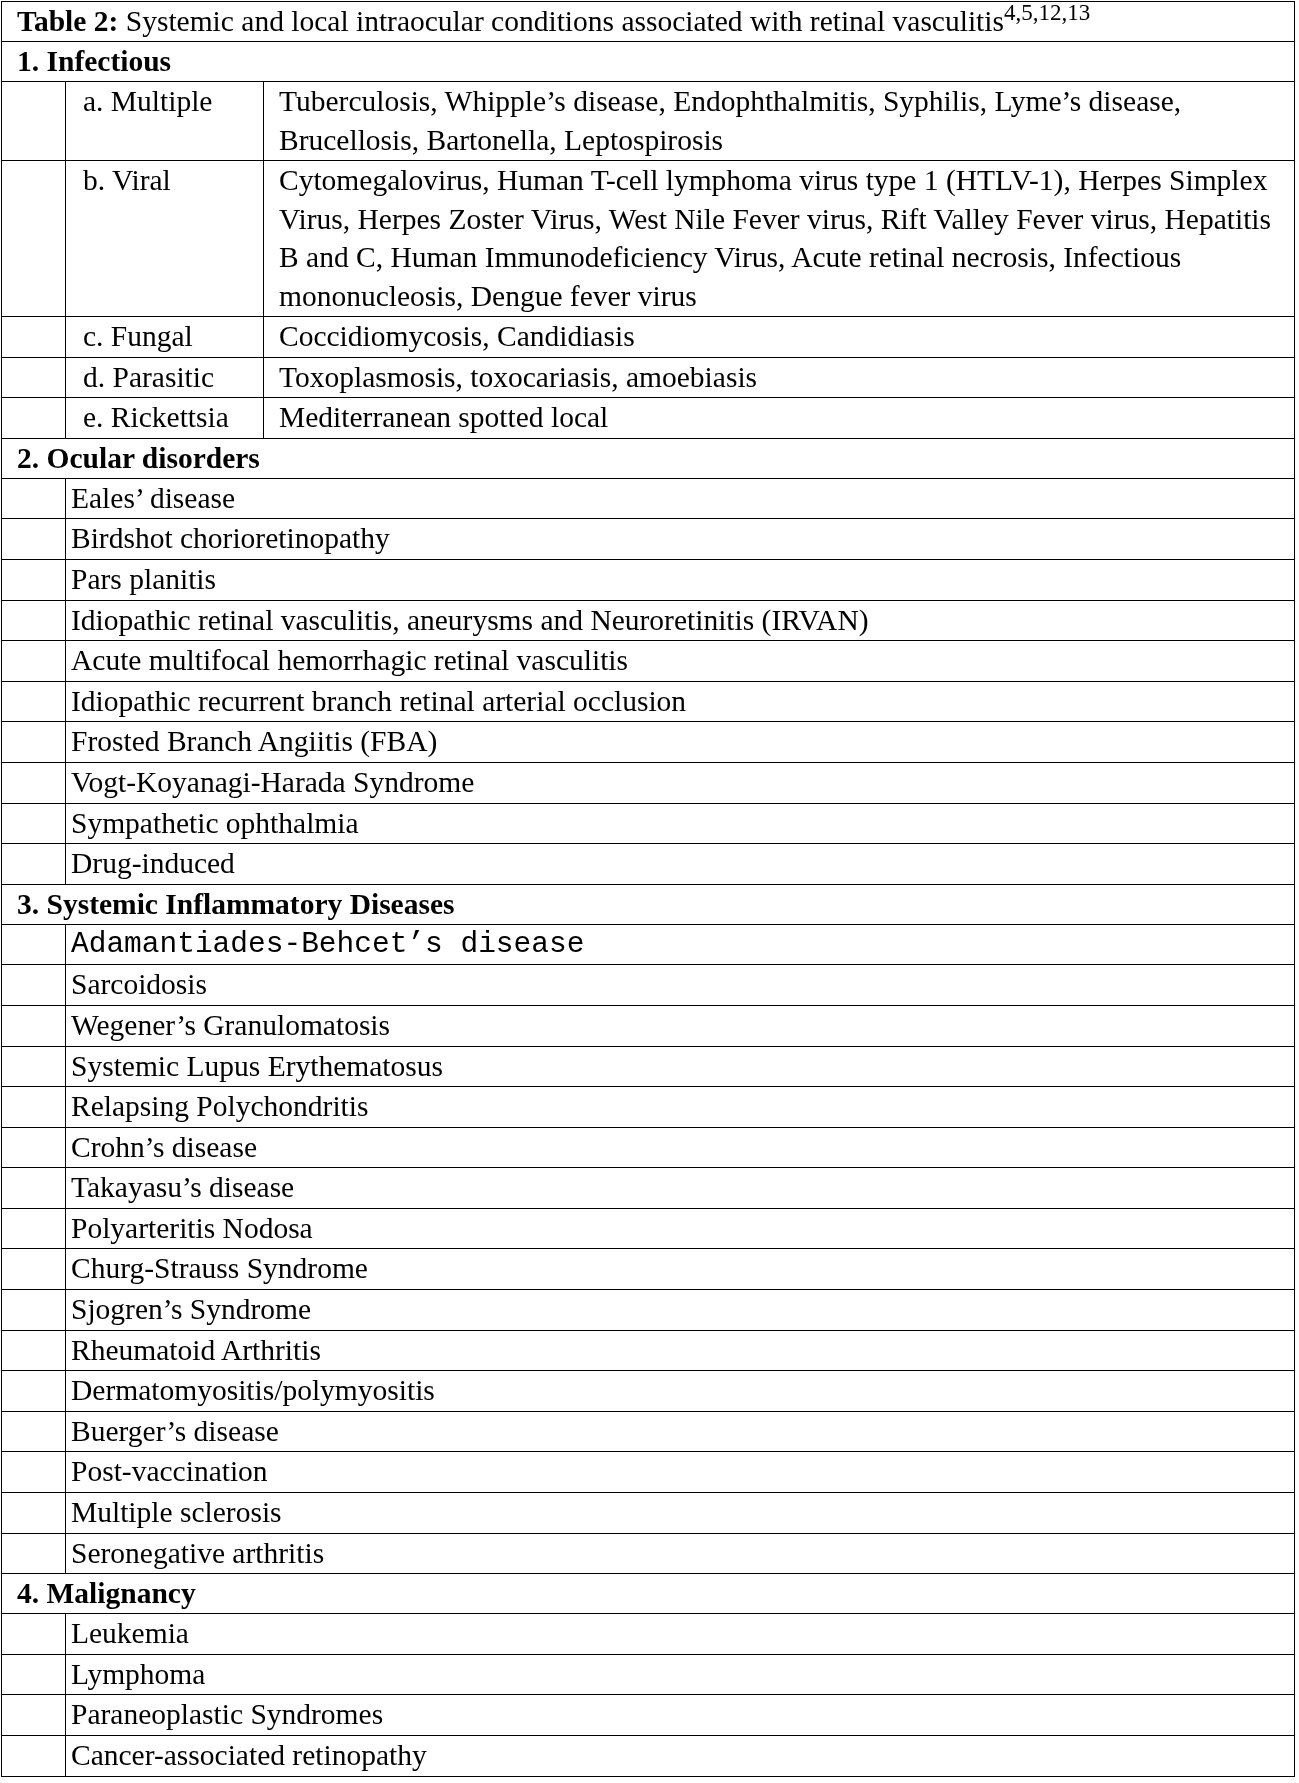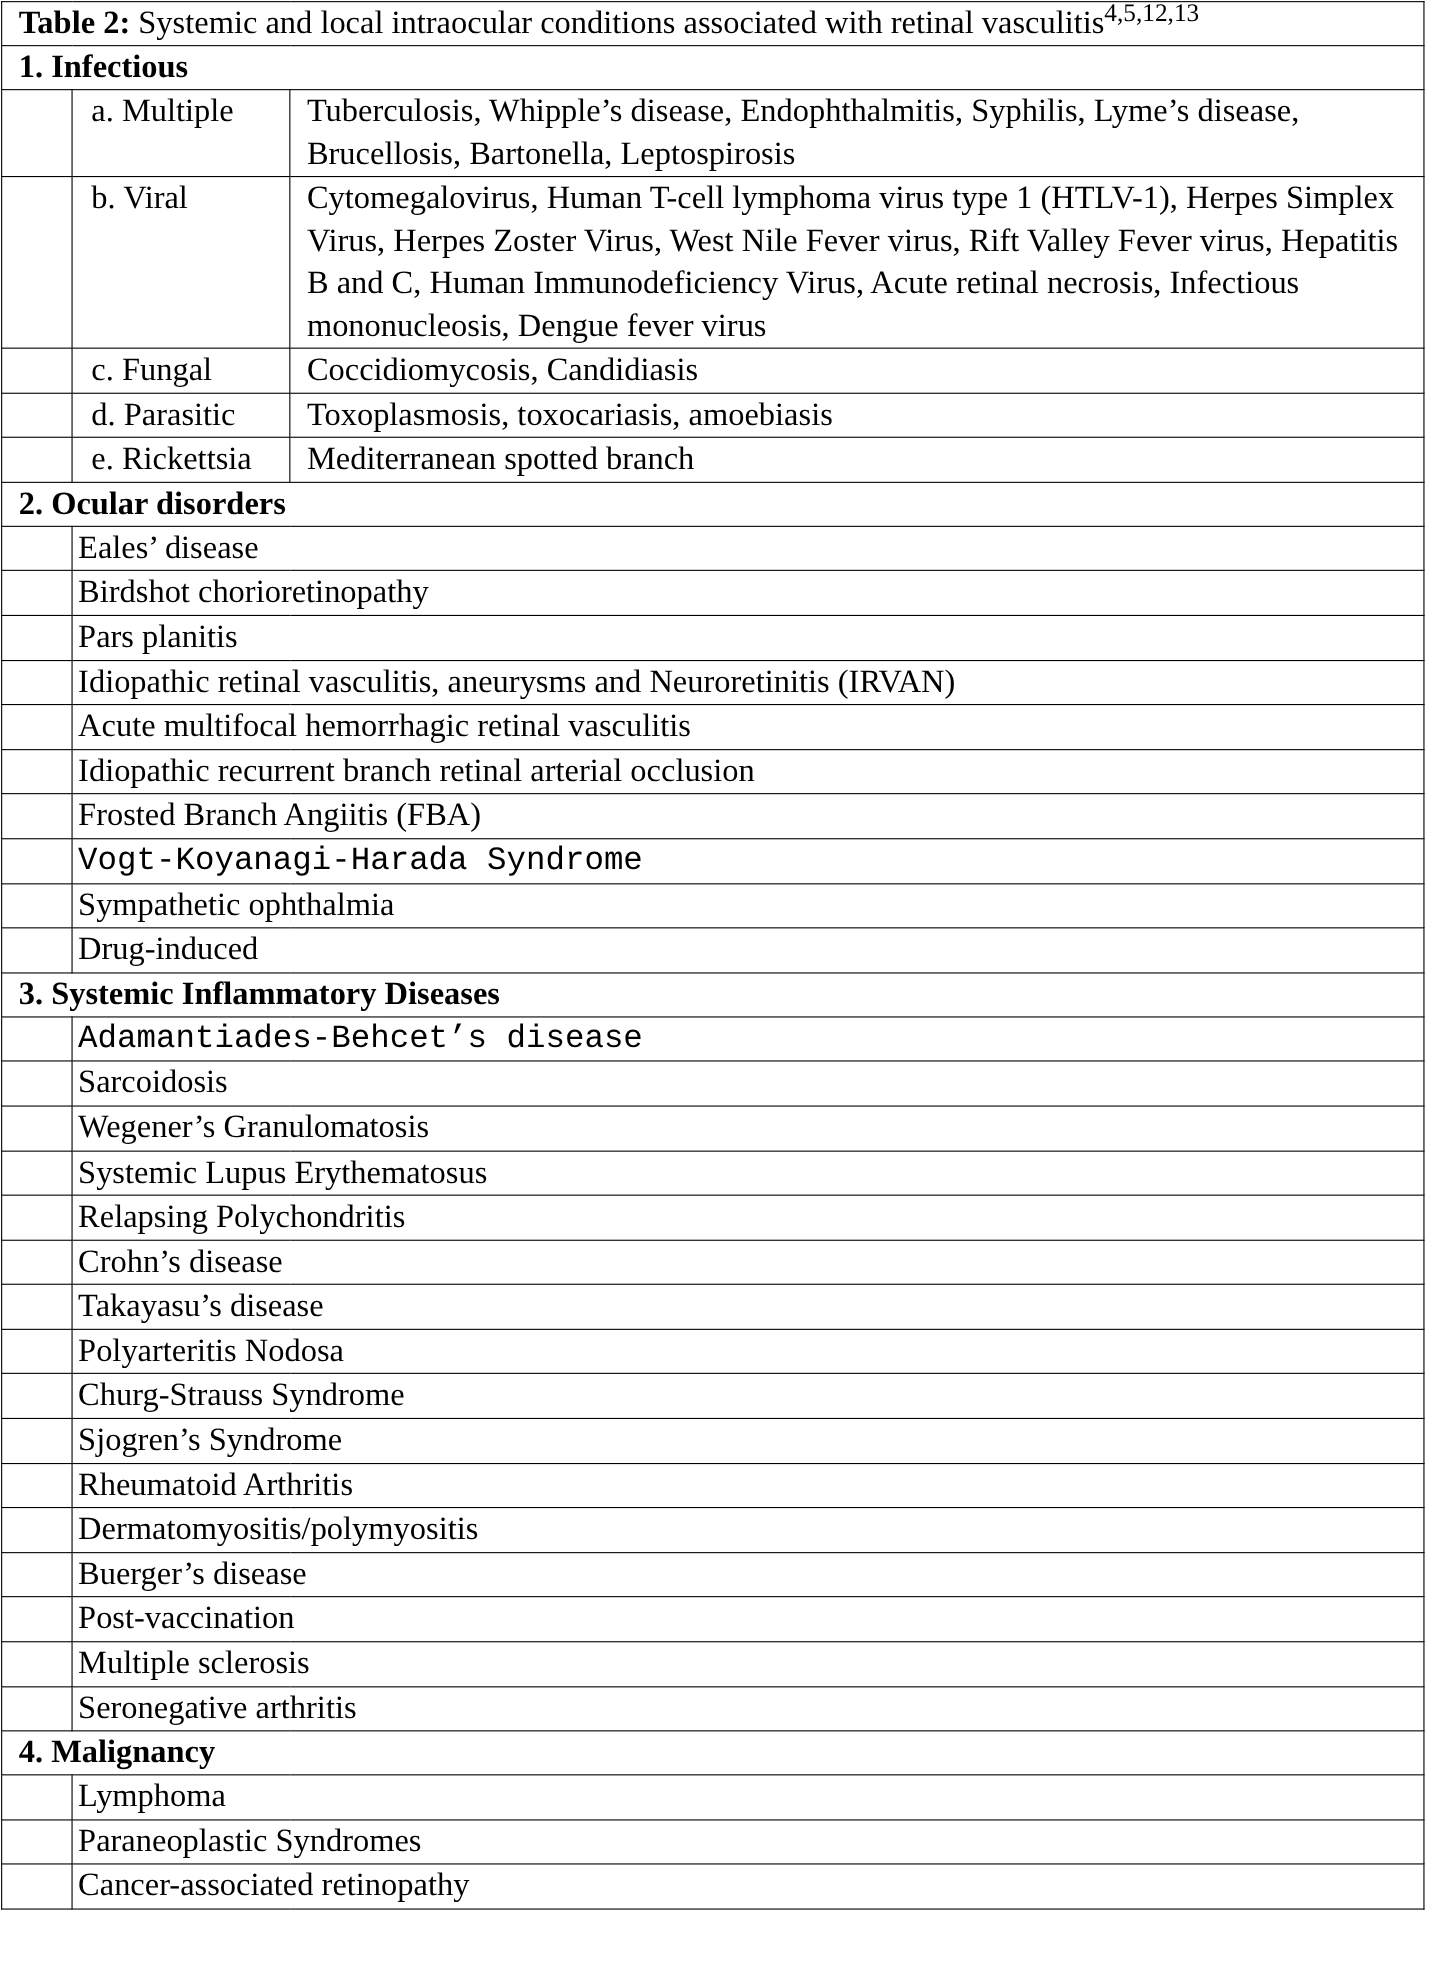--- a/index.html
+++ b/index.html
@@ -57,21 +57,21 @@
       <td>Coccidiomycosis, Candidiasis</td>
     </tr>
     <tr class="sub row1">
       <td class="empty"></td>
       <td class="label">d. Parasitic</td>
       <td>Toxoplasmosis, toxocariasis, amoebiasis</td>
     </tr>
     <tr class="sub row1">
       <td class="empty"></td>
       <td class="label">e. Rickettsia</td>
-      <td>Mediterranean spotted branch</td>
+      <td>Mediterranean spotted local</td>
     </tr>
 
     <tr class="sec">
       <td colspan="3">2. Ocular disorders</td>
     </tr>
     <tr class="row1">
         <td class="empty"></td>
         <td colspan="2" style="padding-left: 5px;">Eales’ disease</td>
       </tr>
       <tr class="row1">
@@ -93,21 +93,21 @@
       <tr class="row1">
         <td class="empty"></td>
         <td colspan="2" style="padding-left: 5px;">Idiopathic recurrent branch retinal arterial occlusion</td>
       </tr>
       <tr class="row1">
         <td class="empty"></td>
         <td colspan="2" style="padding-left: 5px;">Frosted Branch Angiitis (FBA)</td>
       </tr>
       <tr class="row1">
         <td class="empty"></td>
-        <td colspan="2" style="padding-left: 5px; font-family: Liberation Mono, monospace;">Vogt-Koyanagi-Harada Syndrome</td>
+        <td colspan="2" style="padding-left: 5px;">Vogt-Koyanagi-Harada Syndrome</td>
       </tr>
       <tr class="row1">
         <td class="empty"></td>
         <td colspan="2" style="padding-left: 5px;">Sympathetic ophthalmia</td>
       </tr>
       <tr class="row1">
         <td class="empty"></td>
         <td colspan="2" style="padding-left: 5px;">Drug-induced</td>
       </tr>
 
@@ -175,20 +175,24 @@
         <td colspan="2" style="padding-left: 5px;">Multiple sclerosis</td>
       </tr>
       <tr class="row1">
         <td class="empty"></td>
         <td colspan="2" style="padding-left: 5px;">Seronegative arthritis</td>
       </tr>
 
     <tr class="sec">
       <td colspan="3">4. Malignancy</td>
     </tr>
+    <tr class="row1">
+        <td class="empty"></td>
+        <td colspan="2" style="padding-left: 5px;">Leukemia</td>
+      </tr>
       <tr class="row1">
         <td class="empty"></td>
         <td colspan="2" style="padding-left: 5px;">Lymphoma</td>
       </tr>
       <tr class="row1">
         <td class="empty"></td>
         <td colspan="2" style="padding-left: 5px;">Paraneoplastic Syndromes</td>
       </tr>
       <tr class="row1">
         <td class="empty"></td>

